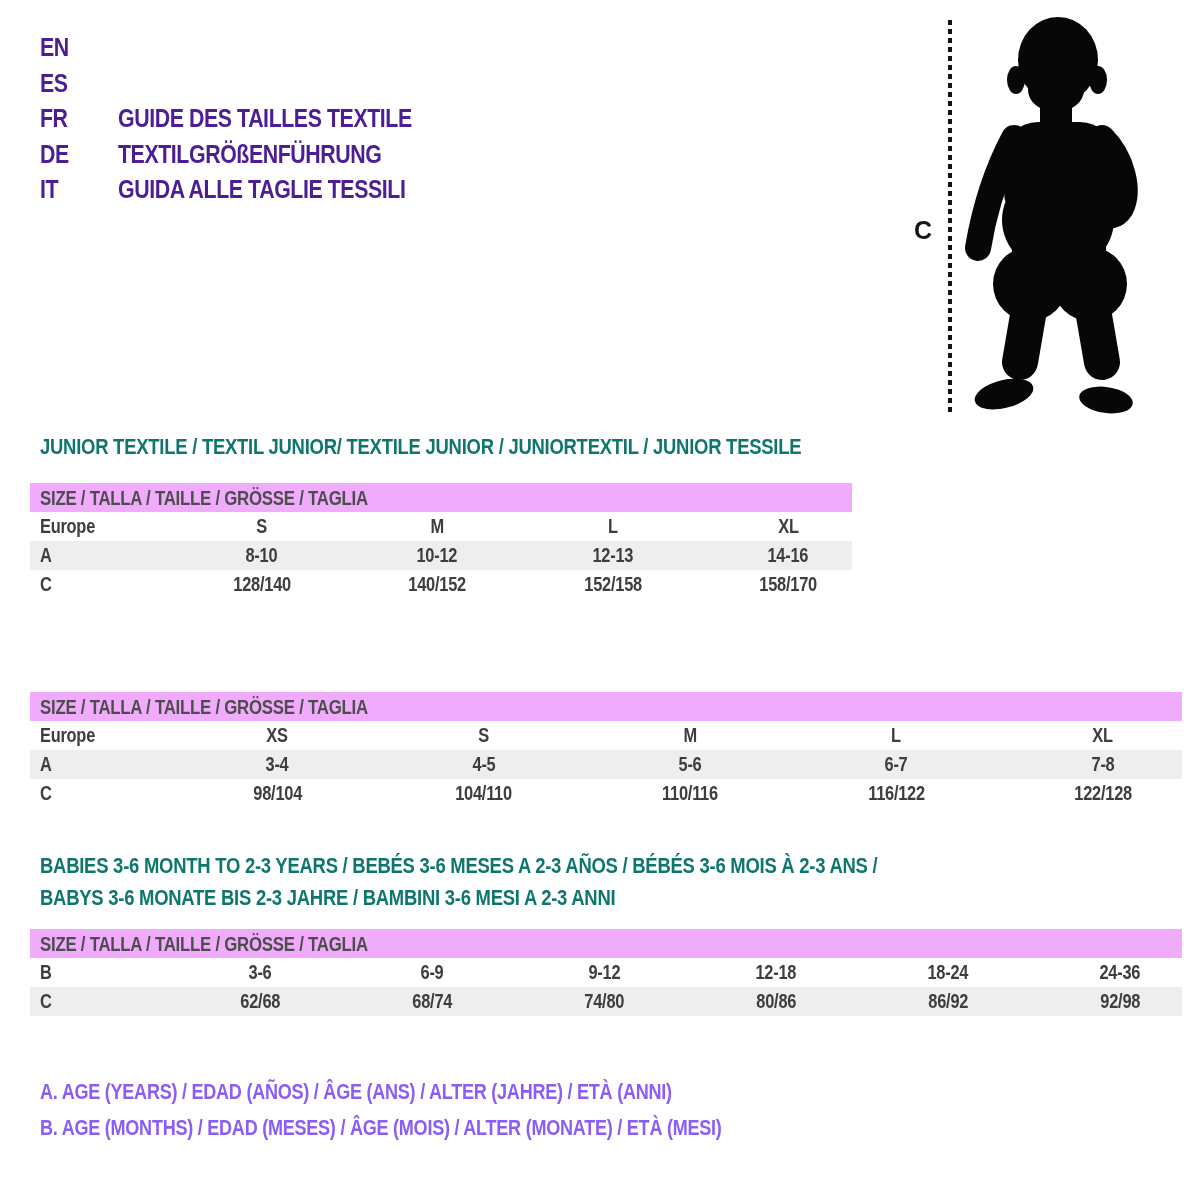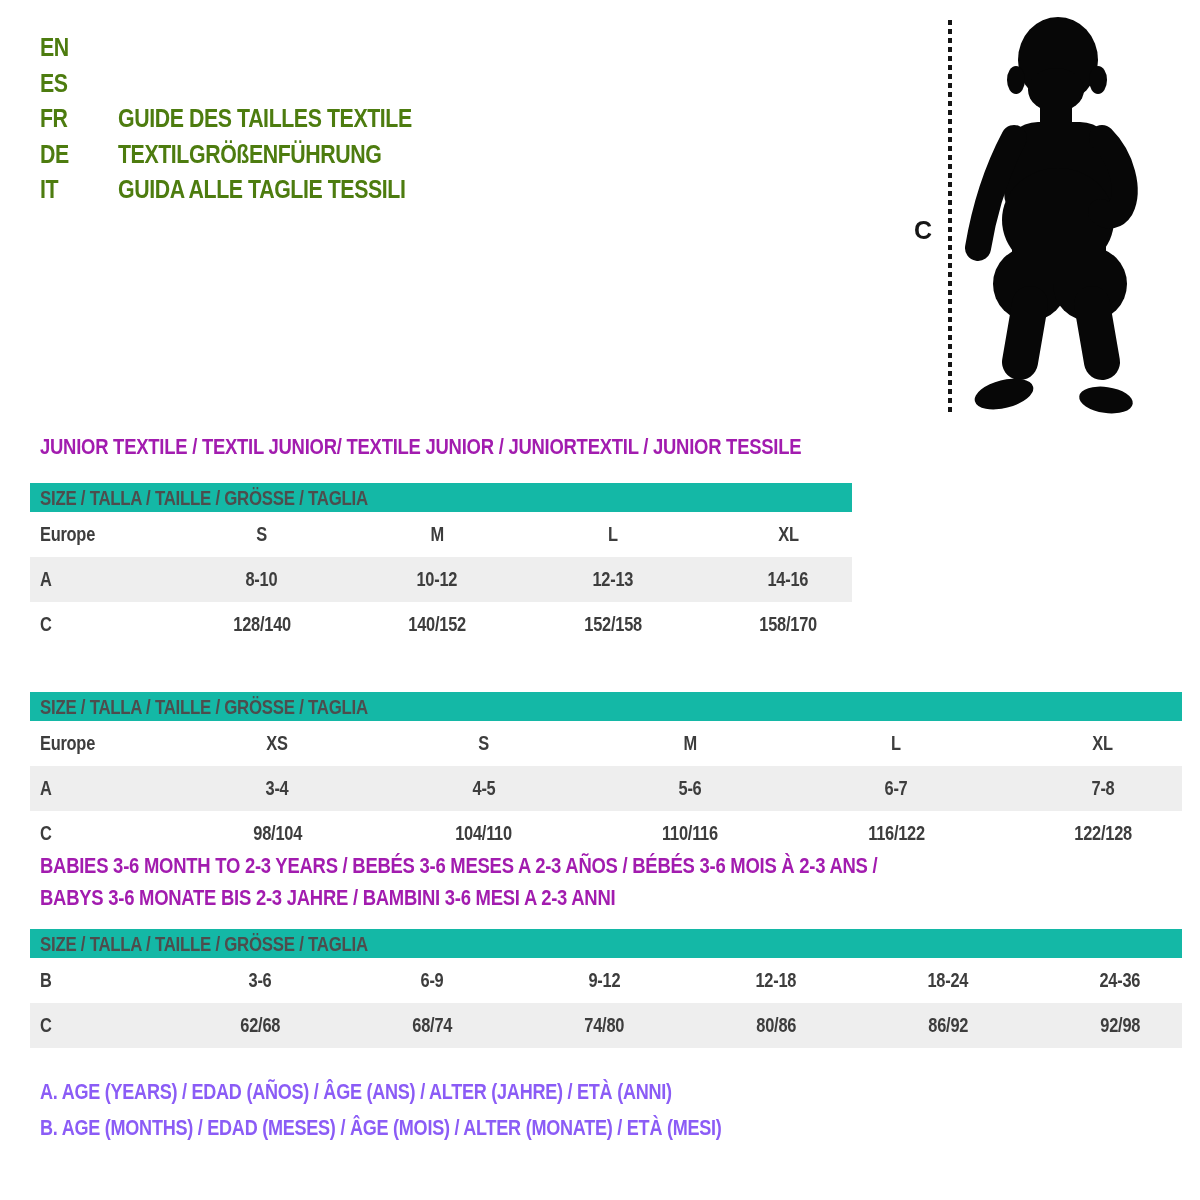--- a/index.html
+++ b/index.html
@@ -6,43 +6,43 @@
   .page {
     position:relative; width:1200px; height:1200px; background:#ffffff;
     font-family:"Liberation Sans", sans-serif; color:#1c1c1c; overflow:hidden;
   }
   .cond  { display:inline-block; transform:scaleX(0.82); transform-origin:0 50%; white-space:nowrap; }
   .condc { display:inline-block; transform:scaleX(0.82); transform-origin:50% 50%; white-space:nowrap; }
 
   
   .langs { position:absolute; left:40px; top:30px; }
   .lang-row { display:grid; grid-template-columns:78px auto; height:35.5px; align-items:center;
-              font-size:26px; font-weight:700; color:#4d7c0f; letter-spacing:-0.5px; }
+              font-size:26px; font-weight:700; color:#4c1d95; letter-spacing:-0.5px; }
 
   
   .measure-line { position:absolute; left:948px; top:20px; width:4px; height:396px;
                   background:repeating-linear-gradient(to bottom,#141414 0 5px,transparent 5px 9px); }
   .measure-label { position:absolute; left:914px; top:216px; font-size:25px; font-weight:700; color:#161616; }
   .baby { position:absolute; left:952px; top:12px; width:192px; height:408px; }
 
   
-  .sec-title { position:absolute; left:40px; font-size:22.5px; font-weight:700; color:#a21caf; letter-spacing:-0.3px; }
+  .sec-title { position:absolute; left:40px; font-size:22.5px; font-weight:700; color:#0f766e; letter-spacing:-0.3px; }
   #jr-title { top:434px; }
   #ch-title { top:644px; }
   #bb-title { top:850px; line-height:32px; }
   .sub { font-size:14px; vertical-align:-4px; }
 
   
   .tbl { position:absolute; left:30px; color:#3d3d3d; font-size:20px; font-weight:700; letter-spacing:-0.3px; }
   #jr-tbl { top:483px; width:822px; }
   #ch-tbl { top:692px; width:1152px; }
   #bb-tbl { top:929px; width:1152px; }
-  .tbar { height:29px; background:#14b8a6; color:#4d4d4d; display:flex; align-items:center;
+  .tbar { height:29px; background:#f0abfc; color:#4d4d4d; display:flex; align-items:center;
           padding-left:10px; font-size:20.5px; box-sizing:border-box; }
-  .trow { height:45px; display:grid; align-items:center;gap:48px; }
+  .trow { height:29px; display:grid; align-items:center;gap:48px; }
   .t-jr { grid-template-columns:120px repeat(4,1fr); }
   .t-ch { grid-template-columns:120px repeat(5,1fr); }
   .t-bb { grid-template-columns:120px repeat(6,1fr); }
   .lbl { padding-left:10px; text-align:left; }
   .val { text-align:center; }
   .alt { background:#eeeeee; }
 
   
   .fnotes { position:absolute; left:40px; top:1074px; font-size:22px; font-weight:700;
             color:#8b5cf6; line-height:36px; letter-spacing:-0.3px; }

